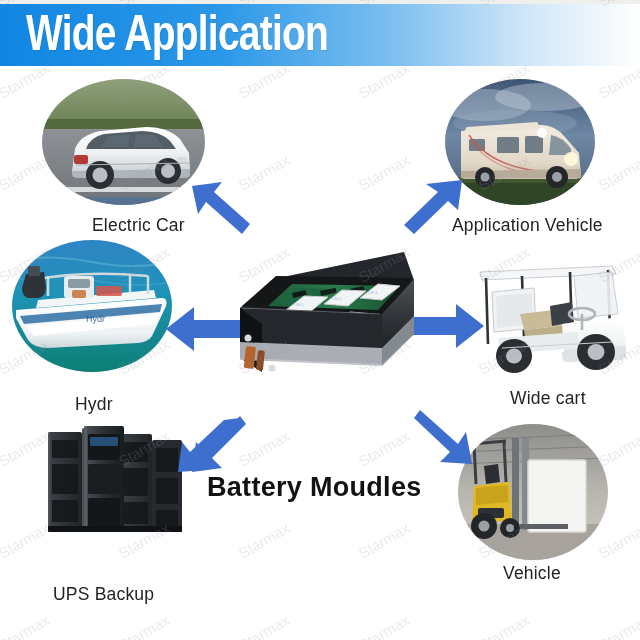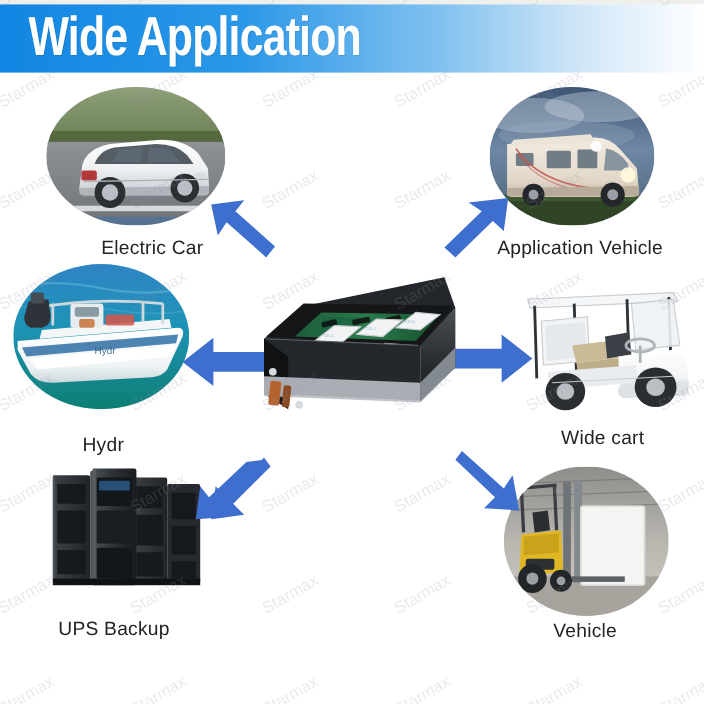--- a/index.html
+++ b/index.html
@@ -359,29 +359,30 @@
         <rect x="128" y="28" width="22" height="24" rx="1"></rect>
         <rect x="128" y="58" width="22" height="26" rx="1"></rect>
         <rect x="128" y="90" width="22" height="16" rx="1"></rect>
       </g>
 
       <rect x="56" y="6" width="3" height="106" fill="#5d646a" opacity=".7"></rect>
       <rect x="20" y="12" width="2" height="96" fill="#575e64" opacity=".6"></rect>
       <rect x="20" y="106" width="134" height="6" fill="#101315"></rect>
     </svg>
   </div>
-  <div class="label" style="left:53px;top:561px;">UPS Backup</div>
+  <div class="label" style="left:53px;top:584px;">UPS Backup</div>
 
   <div class="arrow z2" style="left:176px;top:408px;width:72px;height:70px;">
     <svg width="72" height="70" viewBox="0 0 72 70">
       <path d="M64 10 L56 20 L22 52 L30 62 L2 64 L6 34 L14 44 L48 12 Z" fill="#3f6fce"></path>
       <path d="M64 8 L70 16 L36 50 L46 60 L16 64 L20 34 L30 44 Z" fill="#3f6fce"></path>
     </svg>
   </div>
 
+  <div class="center-title z3">Battery Moudles</div>
 
   <div class="photo-circle z1" style="left:458px;top:424px;width:150px;height:136px;">
     <svg width="150" height="136" viewBox="0 0 150 136">
       <defs>
         <linearGradient id="flBg" x1="0" y1="0" x2="0" y2="1">
           <stop offset="0%" stop-color="#8d8d8a"></stop>
             <stop offset="50%" stop-color="#b9b6b0"></stop>
           <stop offset="100%" stop-color="#cfccc6"></stop>
         </linearGradient>
       </defs>

